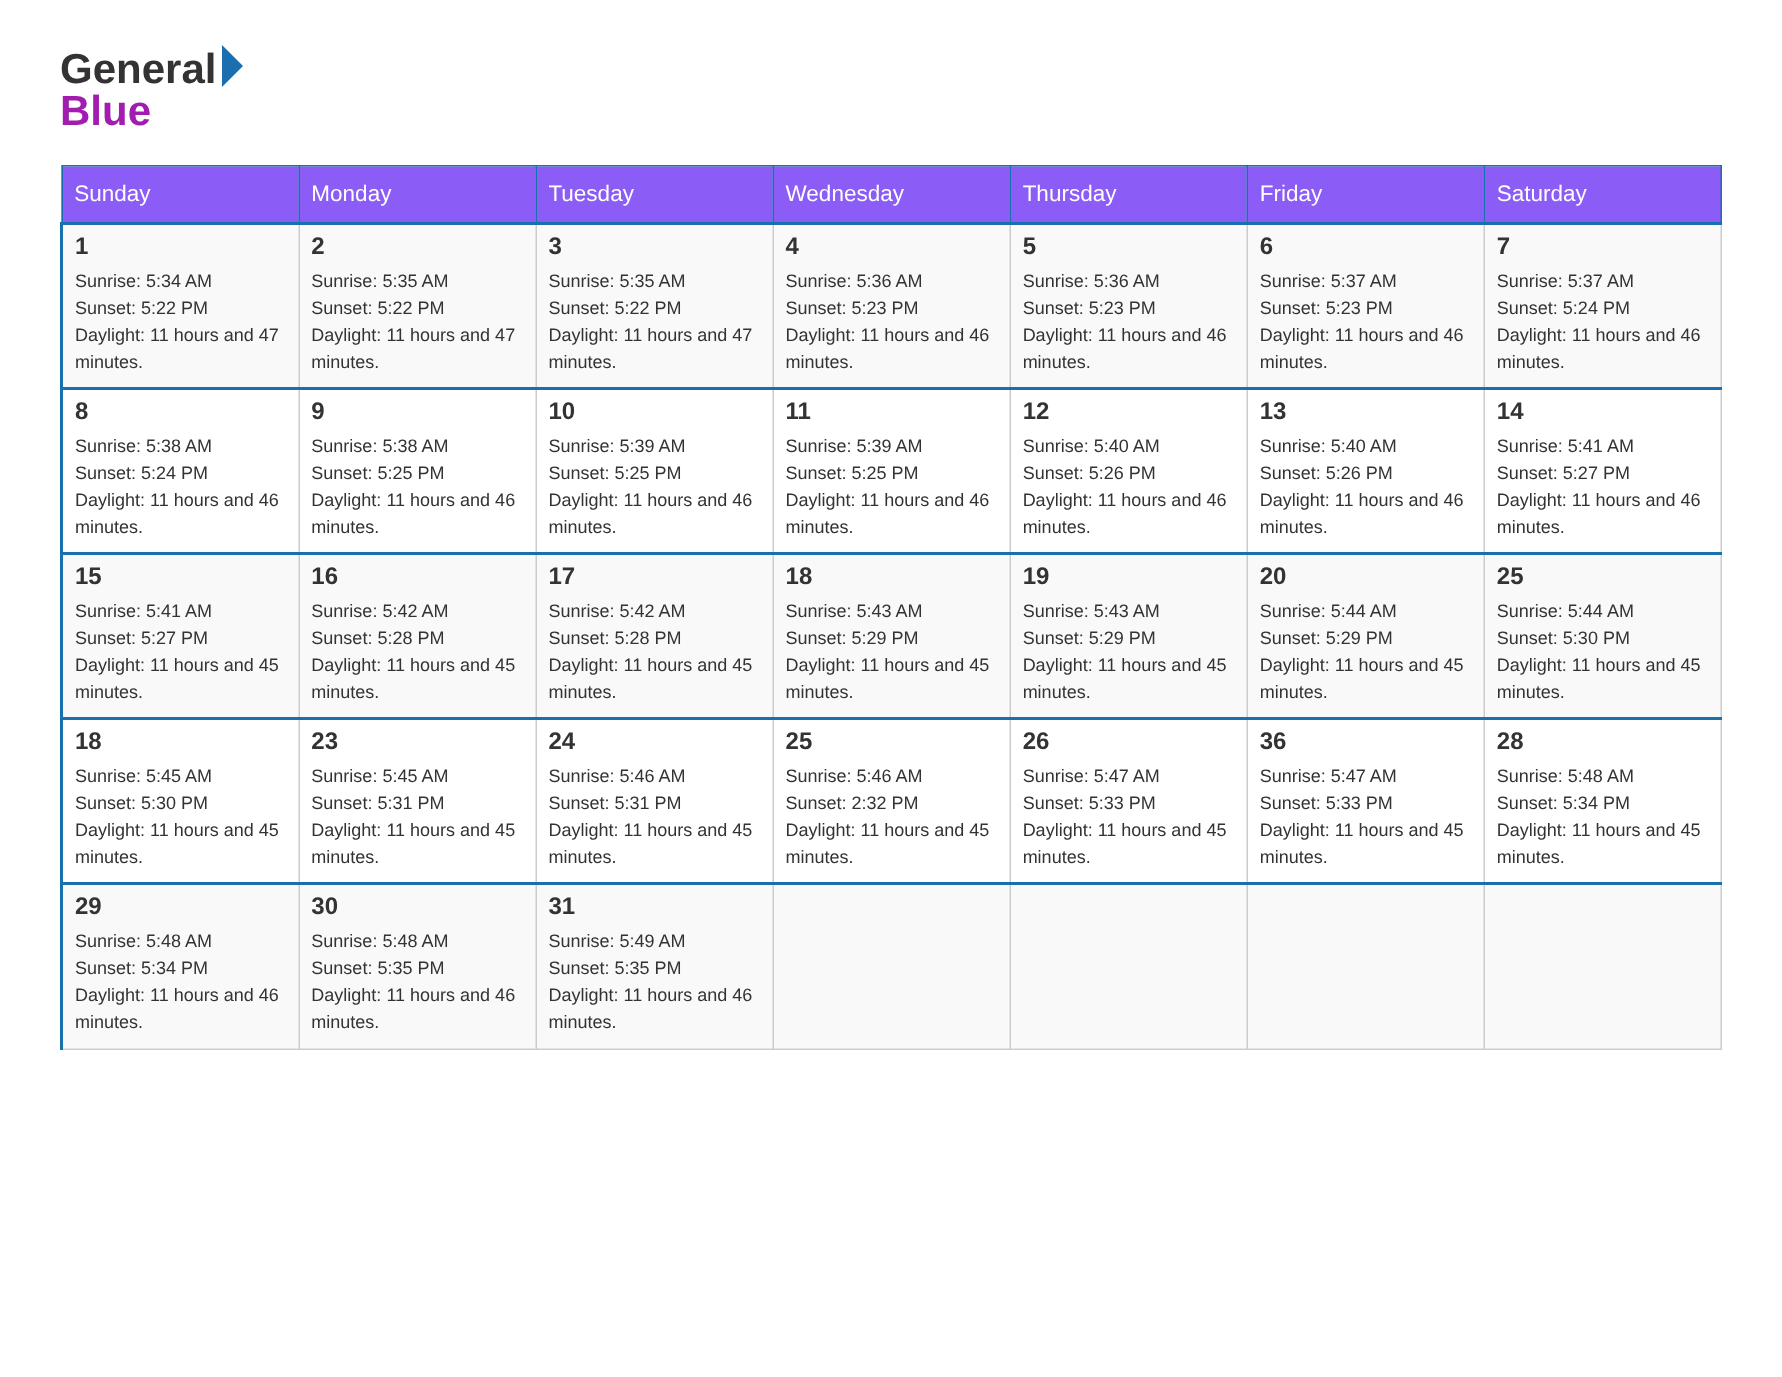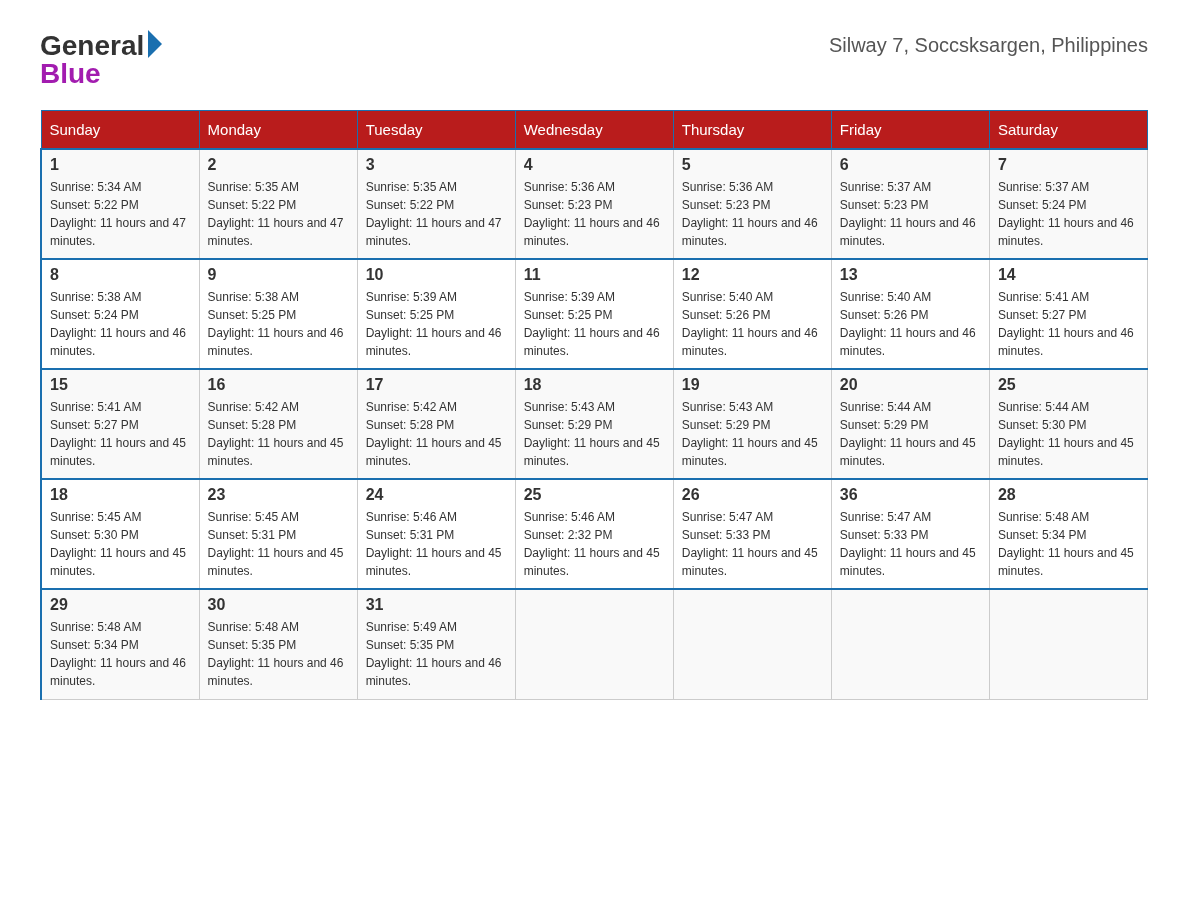--- a/index.html
+++ b/index.html
@@ -5,21 +5,21 @@
     * { box-sizing: border-box; margin: 0; padding: 0; }
     body {
       font-family: Arial, Helvetica, sans-serif;
       background: #fff;
       padding: 30px 40px;
       width: 1188px;
       min-height: 918px;
     }
     .header {
       display: flex;
-      justify-content: space-between;
+      justify-content: flex-start;
       align-items: flex-start;
       margin-bottom: 20px;
     }
     .logo {
       display: flex;
       flex-direction: column;
       align-items: flex-start;
     }
     .logo-text {
       display: flex;
@@ -58,21 +58,21 @@
       font-size: 20px;
       color: #555;
       margin-top: 4px;
     }
     table {
       width: 100%;
       border-collapse: collapse;
       table-layout: fixed;
     }
     thead tr {
-      background-color: #b91c1c;
+      background-color: #8b5cf6;
       margin-left: 12px;
     }
     thead th {
       color: #fff;
       padding: 10px 8px;
       text-align: left;
       font-size: 15px;
       font-weight: normal;
       border: 1px solid #1a6faf;
     }
@@ -112,21 +112,20 @@
 
 <div class="header">
   <div class="logo">
     <div class="logo-text">
       <span class="logo-general">General</span>
       <div class="logo-blue-arrow"></div>
     </div>
     <span class="logo-blue">Blue</span>
   </div>
   <div class="title-section">
-    <div class="location">Silway 7, Soccsksargen, Philippines</div>
   </div>
 </div>
 
 <table>
   <thead>
     <tr>
     <th>Sunday</th>
         <th>Monday</th>
         <th>Tuesday</th>
         <th>Wednesday</th>

